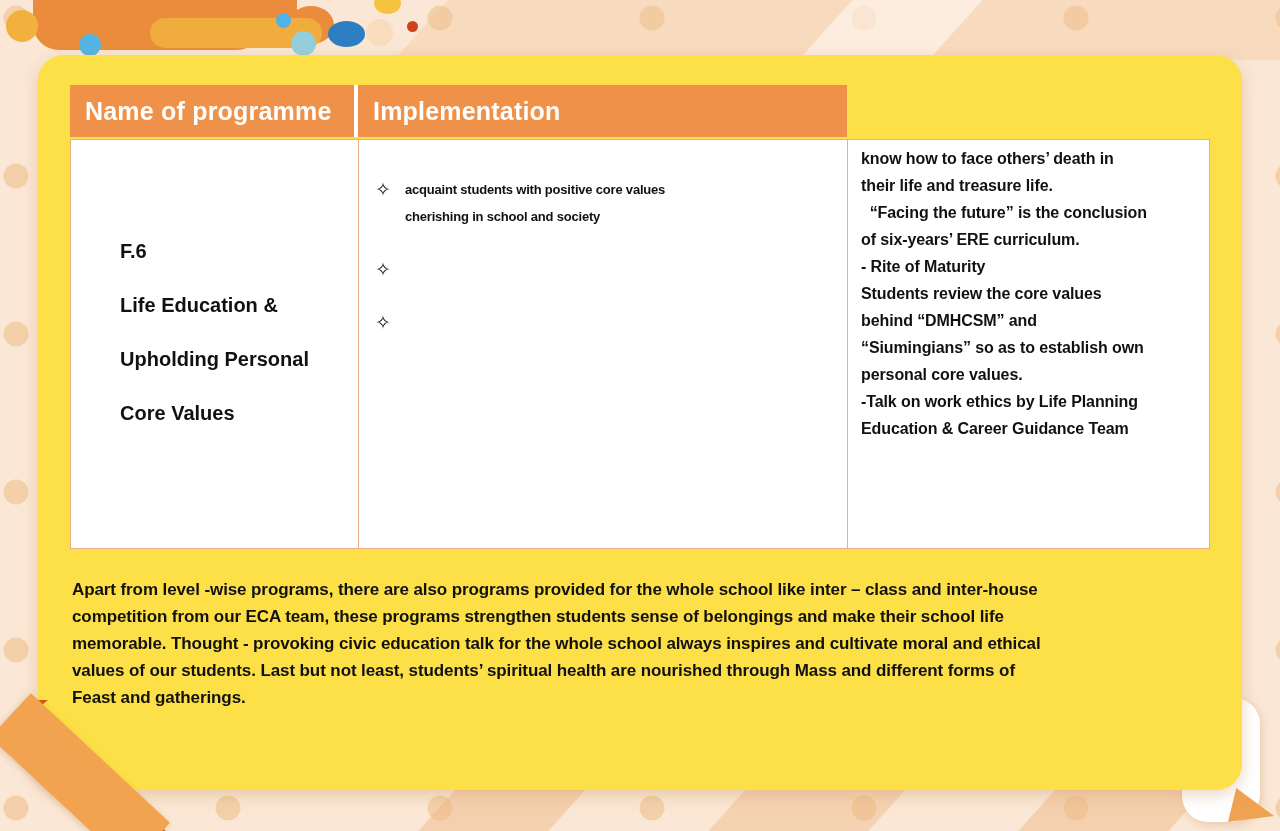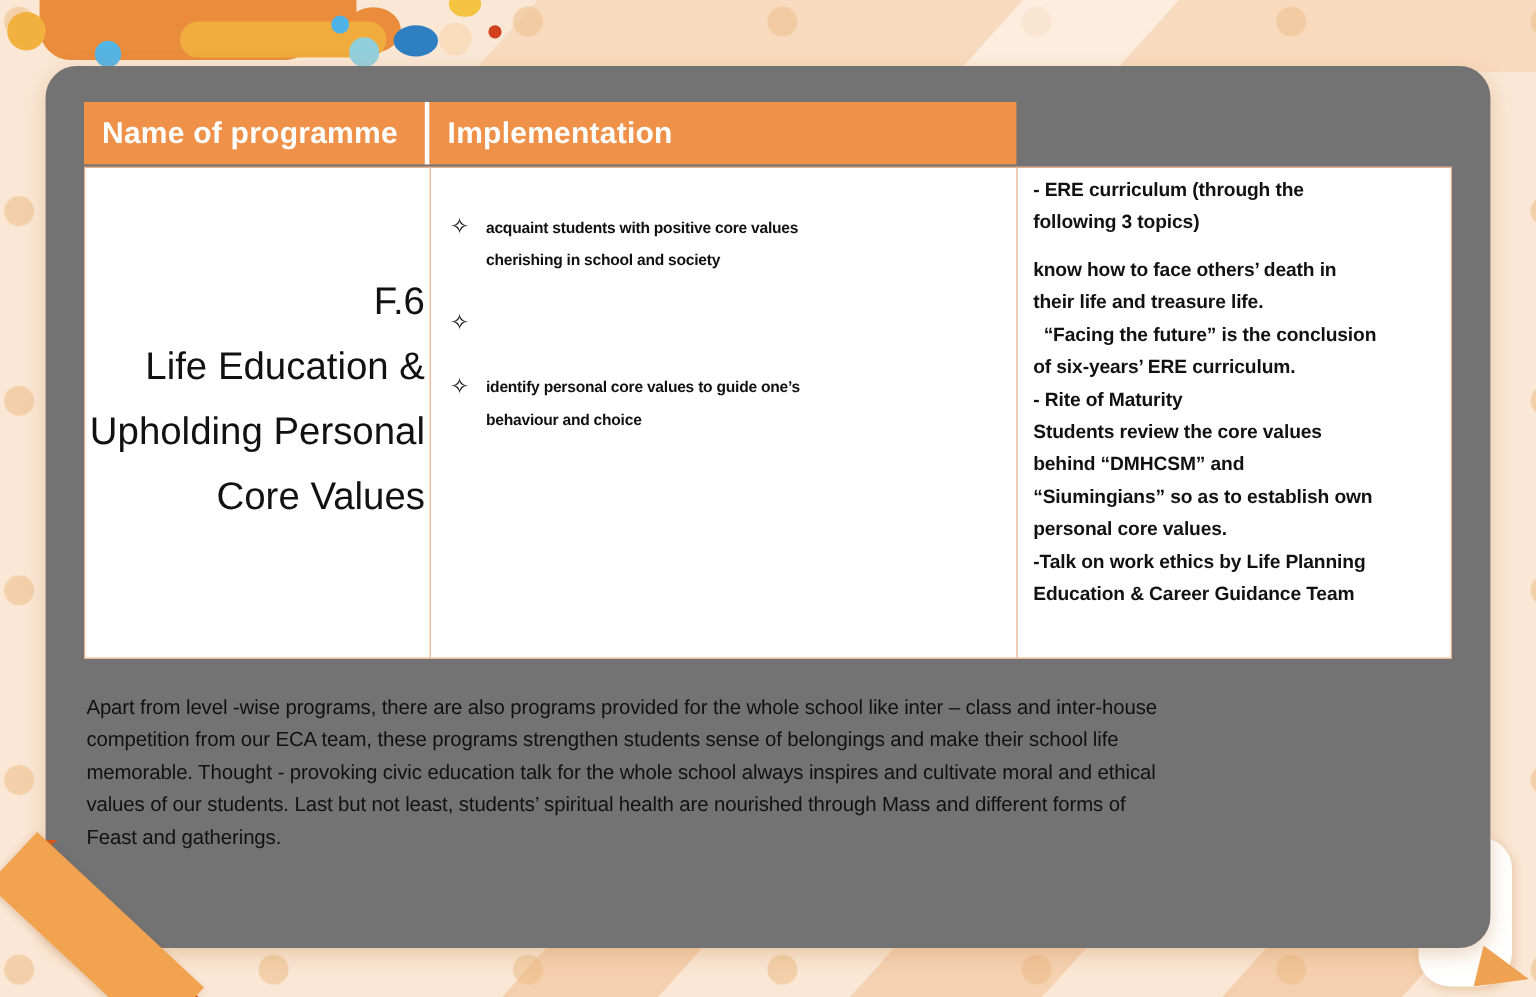--- a/index.html
+++ b/index.html
@@ -50,21 +50,21 @@
     position: absolute; left: 1182px; top: 698px; width: 78px; height: 124px;
     background: #fff; border-radius: 6px 26px 28px 26px;
     box-shadow: 2px 3px 8px rgba(205,150,95,.35); z-index: 1;
   }
   .fold-br {
     position: absolute; left: 1228px; top: 788px; width: 46px; height: 34px;
     background: #EFA352; clip-path: polygon(18% 0, 100% 82%, 0 100%); z-index: 1;
   }
   .card {
     position: absolute; left: 38px; top: 55px; width: 1204px; height: 735px;
-    background: #737373; border-radius: 26px; z-index: 2;
+    background: #fde047; border-radius: 26px; z-index: 2;
     box-shadow: 0 5px 16px rgba(205,150,95,.38);
   }
 
   
   .ribbon {
     position: absolute; left: -15px; top: 750px; width: 190px; height: 60px;
     background: #F2A350; transform: rotate(43deg); z-index: 3;
     box-shadow: 0 2px 6px rgba(160,90,30,.25);
   }
   .fold-tl { position: absolute; left: 26px; top: 700px; width: 22px; height: 18px;
@@ -82,40 +82,40 @@
   }
   .th-gap { border-right: 4px solid #fff; }
   .thead { margin-bottom: 2px; }
   .tbody {
     display: grid; grid-template-columns: 288px 489px 363px;
     height: 410px; border: 1.5px solid #EAAD85; background: #fff;
   }
   .td-gap { border-right: 1.5px solid #EAAD85; }
 
   .name-cell {
-    display: flex; align-items: center; justify-content: center; text-align: right;
-    font-size: 32px; font-weight: normal; line-height: 54px;
+    display: flex; align-items: center; justify-content: center; text-align: left;
+    font-size: 20px; font-weight: bold; line-height: 54px;
     white-space: pre-line; padding-bottom: 24px;
   }
 
   .obj-cell { padding: 36px 16px 0 16px; }
   .obj-item { display: flex; margin-bottom: 26px; }
   .star { width: 30px; flex: 0 0 30px; font-size: 19px; line-height: 27px; }
   .obj-text {
     white-space: pre-line; font-size: 13px; font-weight: bold;
     line-height: 27px; letter-spacing: -0.2px;
   }
 
   .impl-cell { padding: 5px 6px 0 13px; font-size: 16px; font-weight: bold;
     line-height: 27px; letter-spacing: -0.1px; }
   .impl-cell p { white-space: pre-line; margin-bottom: 13px; }
 
   .footer-text {
     position: absolute; left: 34px; top: 521px; width: 1144px;
-    font-size: 17px; font-weight: normal; line-height: 27px;
+    font-size: 17px; font-weight: bold; line-height: 27px;
     letter-spacing: -0.1px; white-space: pre-line;
   }
 </style>
 </head>
 <body>
 
 <div class="band band-dark-top"></div>
 <div class="band band-light-top"></div>
 <div class="band band-b1"></div>
 <div class="band band-b2"></div>
@@ -155,28 +155,24 @@
         <div class="obj-item">
           <span class="star">✧</span>
           <span class="obj-text">acquaint students with positive core values
 cherishing in school and society</span>
         </div>
         <div class="obj-item">
           <span class="star">✧</span>
         </div>
         <div class="obj-item">
           <span class="star">✧</span>
-          <span class="obj-text">identify personal core values to guide one’s
-behaviour and choice</span>
         </div>
       </div>
 
       <div class="impl-cell">
-        <p>- ERE curriculum (through the
-following 3 topics)</p>
         <p>know how to face others’ death in
 their life and treasure life.
 &nbsp;&nbsp;“Facing the future” is the conclusion
 of six-years’ ERE curriculum.
 - Rite of Maturity
 Students review the core values
 behind “DMHCSM” and
 “Siumingians” so as to establish own
 personal core values.
 -Talk on work ethics by Life Planning

